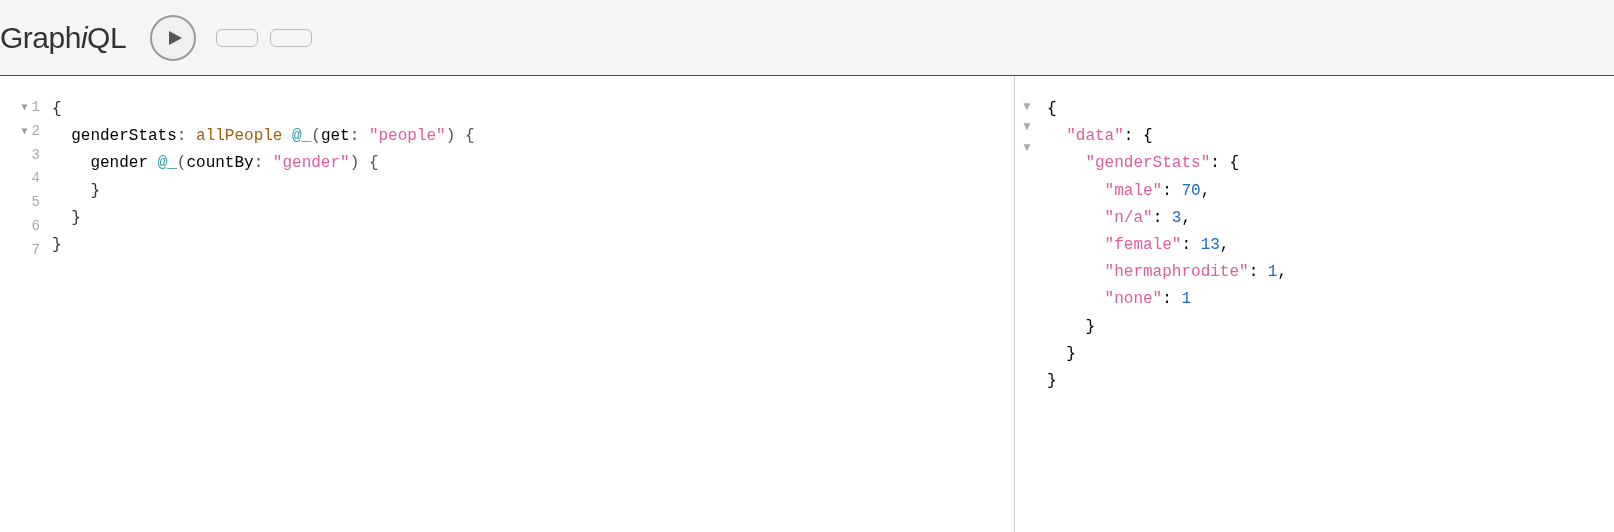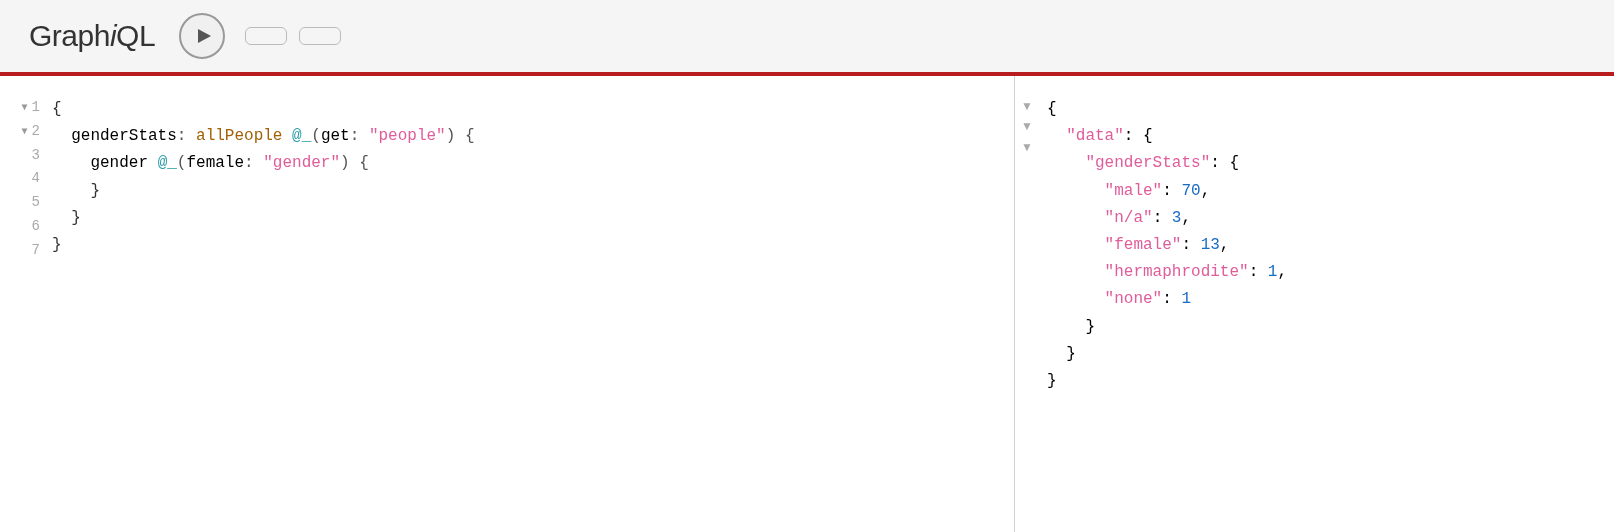--- a/index.html
+++ b/index.html
@@ -9,24 +9,24 @@
       background: #e8e8e8;
       width: 1614px;
       height: 532px;
       overflow: hidden;
     }
 
     
     .header {
       display: flex;
       align-items: center;
-      padding: 0 29px;
+      padding: 0 0;
       height: 76px;
       background: #f5f5f5;
-      border-bottom: 4px solid #b91c1c;
+      border-bottom: 1px solid #b91c1c;
       gap: 12px;
     }
 
     .logo {
       font-size: 30px;
       font-weight: 300;
       color: #333;
       margin-right: 12px;
       letter-spacing: -0.5px;
     }
@@ -217,21 +217,21 @@
           </div>
           <div class="line-number">
             <span class="fold-arrow"></span>
             <span>7</span>
           </div>
         </div>
       <div class="code-area">
 
       <span class="code-line"><span class="c-brace">{</span></span>
           <span class="code-line"><span>  </span><span class="c-key">genderStats</span><span class="c-colon">: </span><span class="c-func">allPeople</span><span> </span><span class="c-directive">@_</span><span class="c-paren">(</span><span class="c-key">get</span><span class="c-colon">: </span><span class="c-string">"people"</span><span class="c-paren">) {</span></span>
-          <span class="code-line"><span>    </span><span class="c-key">gender</span><span> </span><span class="c-directive">@_</span><span class="c-paren">(</span><span class="c-key">female</span><span class="c-colon">: </span><span class="c-string">"gender"</span><span class="c-paren">) {</span></span>
+          <span class="code-line"><span>    </span><span class="c-key">gender</span><span> </span><span class="c-directive">@_</span><span class="c-paren">(</span><span class="c-key">countBy</span><span class="c-colon">: </span><span class="c-string">"gender"</span><span class="c-paren">) {</span></span>
           <span class="code-line"><span class="c-brace">    }</span></span>
           <span class="code-line"><span class="c-brace">  }</span></span>
           <span class="code-line"><span class="c-brace">}</span></span>
         </div>
     </div>
   </div>
 
   <div class="result-panel">
     <div class="fold-gutter">
 

